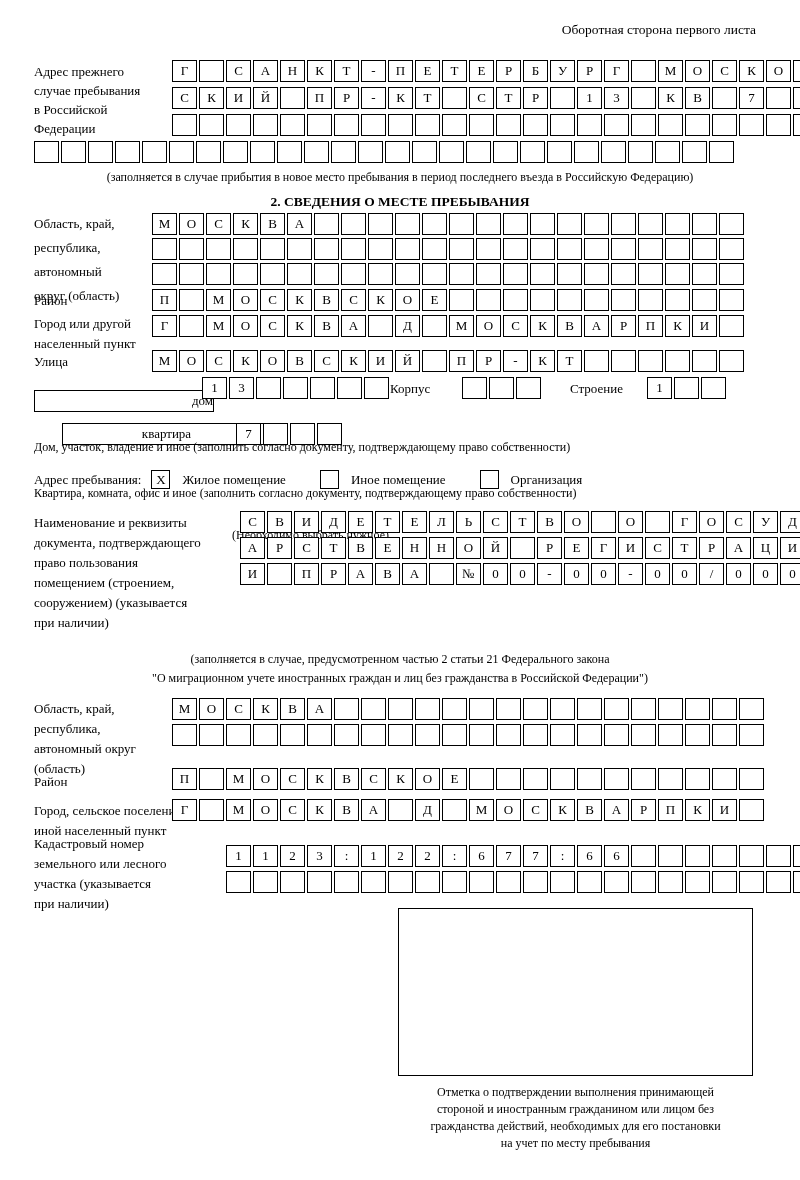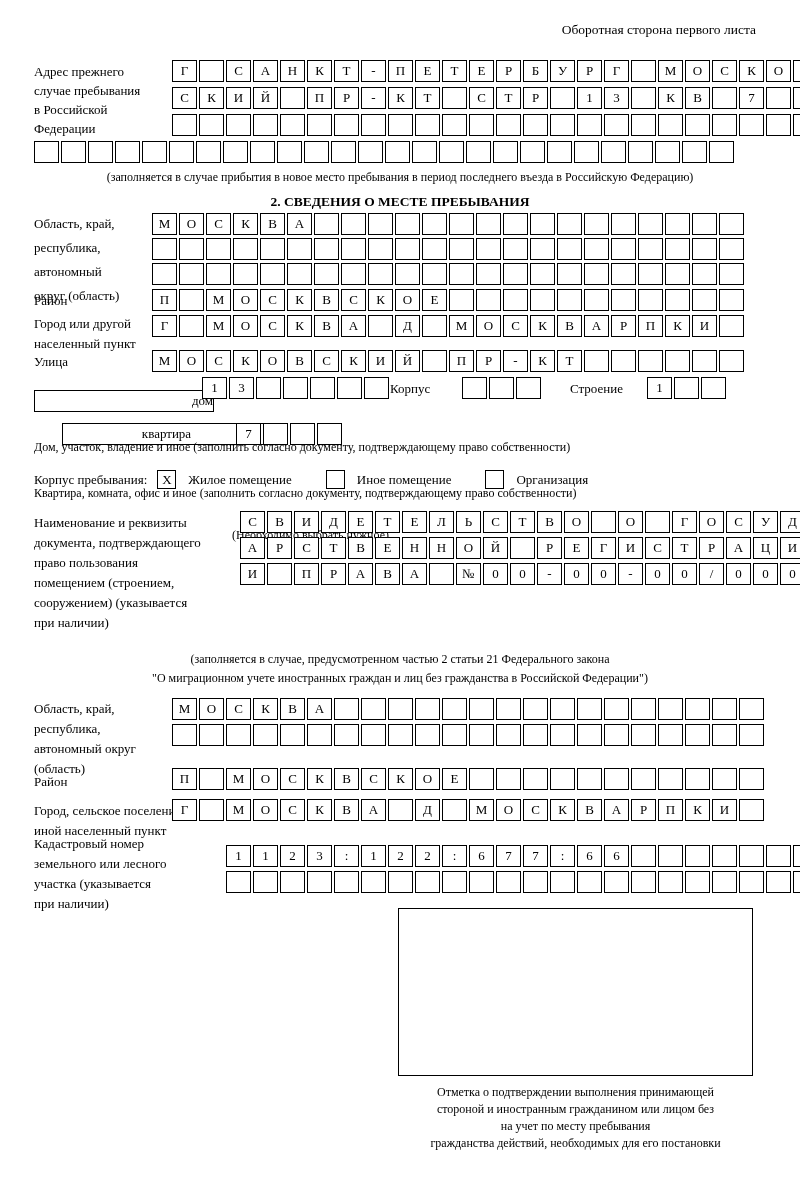--- a/index.html
+++ b/index.html
@@ -423,21 +423,21 @@
   <div class="wide-box" style="left:34px; top:423px; width:209px;margin-left:28px;">квартира</div>
   <div class="cells" id="s2-flat" style="left:236px; top:423px;">
       <div class="cell">7</div>
       <div class="cell"></div>
       <div class="cell"></div>
       <div class="cell"></div>
     </div>
   <div class="label small" style="left:34px; top:447px;">Квартира, комната, офис и иное (заполнить согласно документу, подтверждающему право собственности)</div>
 
   <div class="inline-row" style="left:34px; top:470px;">
-    <span>Корпус пребывания:</span>
+    <span>Адрес пребывания:</span>
     <span class="chk" style="margin-left:10px;">Х</span>
     <span class="txt">Жилое помещение</span>
     <span class="chk" style="margin-left:22px;"></span>
     <span class="txt">Иное помещение</span>
     <span class="chk" style="margin-left:22px;"></span>
     <span class="txt">Организация</span>
   </div>
   <div class="label small" style="left:232px; top:489px;">(Необходимо выбрать нужное)</div>
 
   <div class="label" style="left:34px; top:513px;">Наименование и реквизиты</div>
@@ -679,17 +679,17 @@
       <div class="cell"></div>
       <div class="cell"></div>
       <div class="cell"></div>
     </div>
 
   <div class="bigbox" style="left:398px; top:908px; width:355px; height:168px;"></div>
 
   <div class="footnote" style="left:398px; top:1084px; width:355px;">
     <div>Отметка о подтверждении выполнения принимающей</div>
     <div>стороной и иностранным гражданином или лицом без</div>
+    <div>гражданства действий, необходимых для его постановки</div>
     <div>на учет по месту пребывания</div>
-    <div>гражданства действий, необходимых для его постановки</div>
   </div>
 
 </div>
 
 </body></html>

